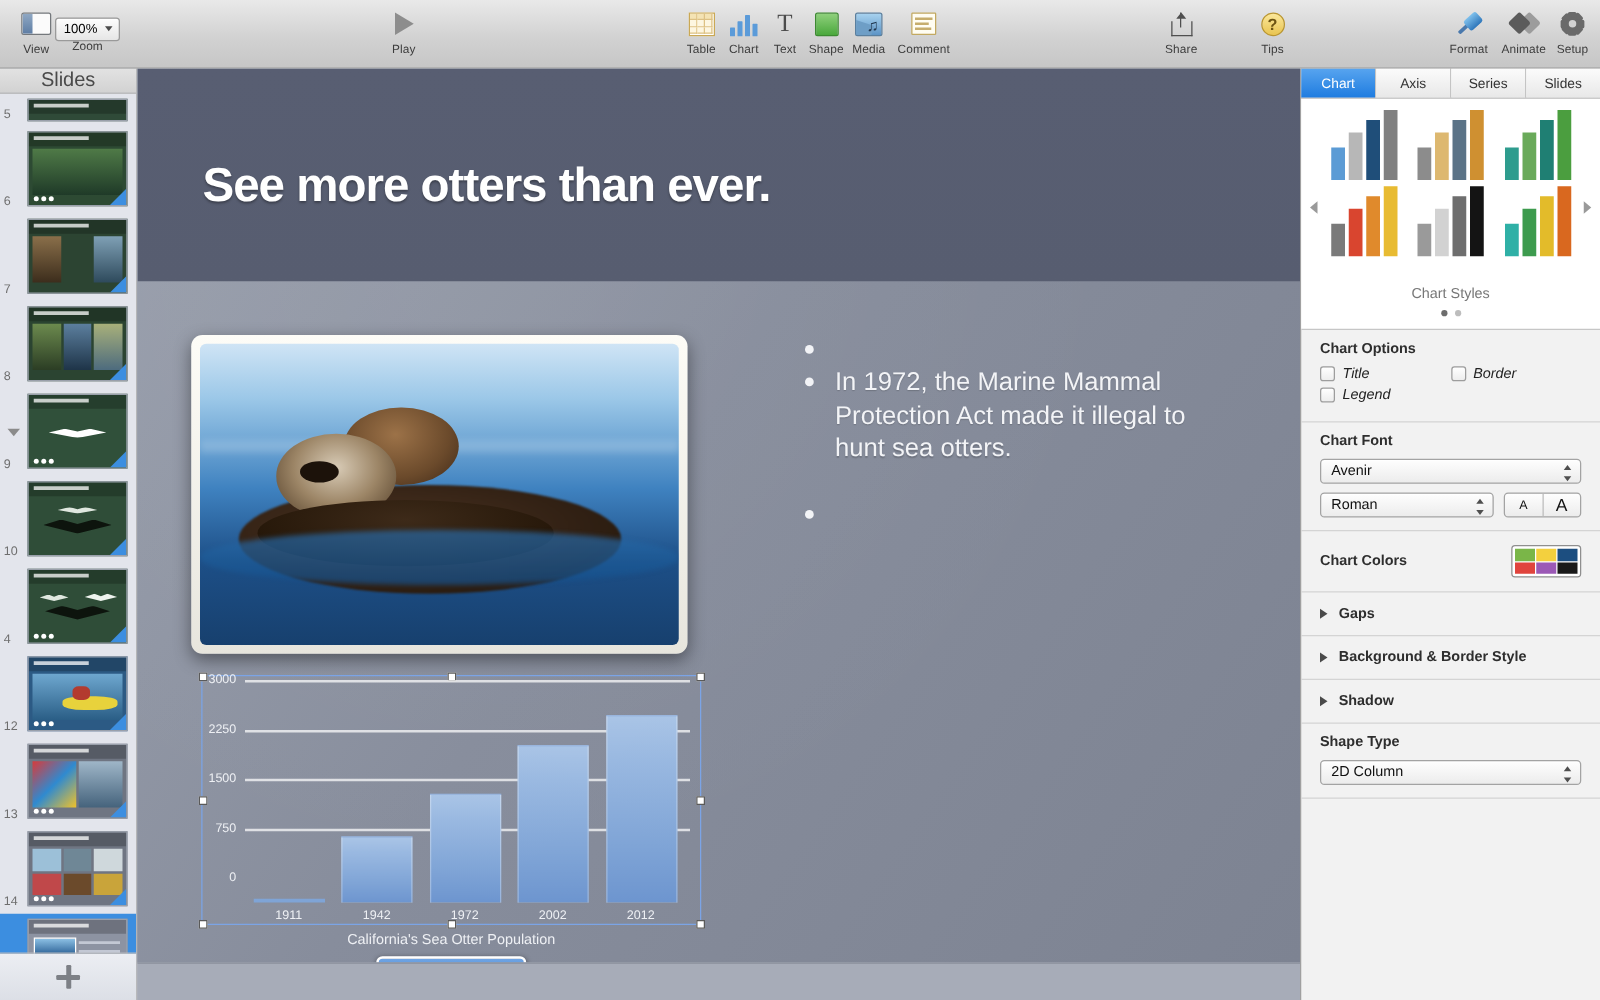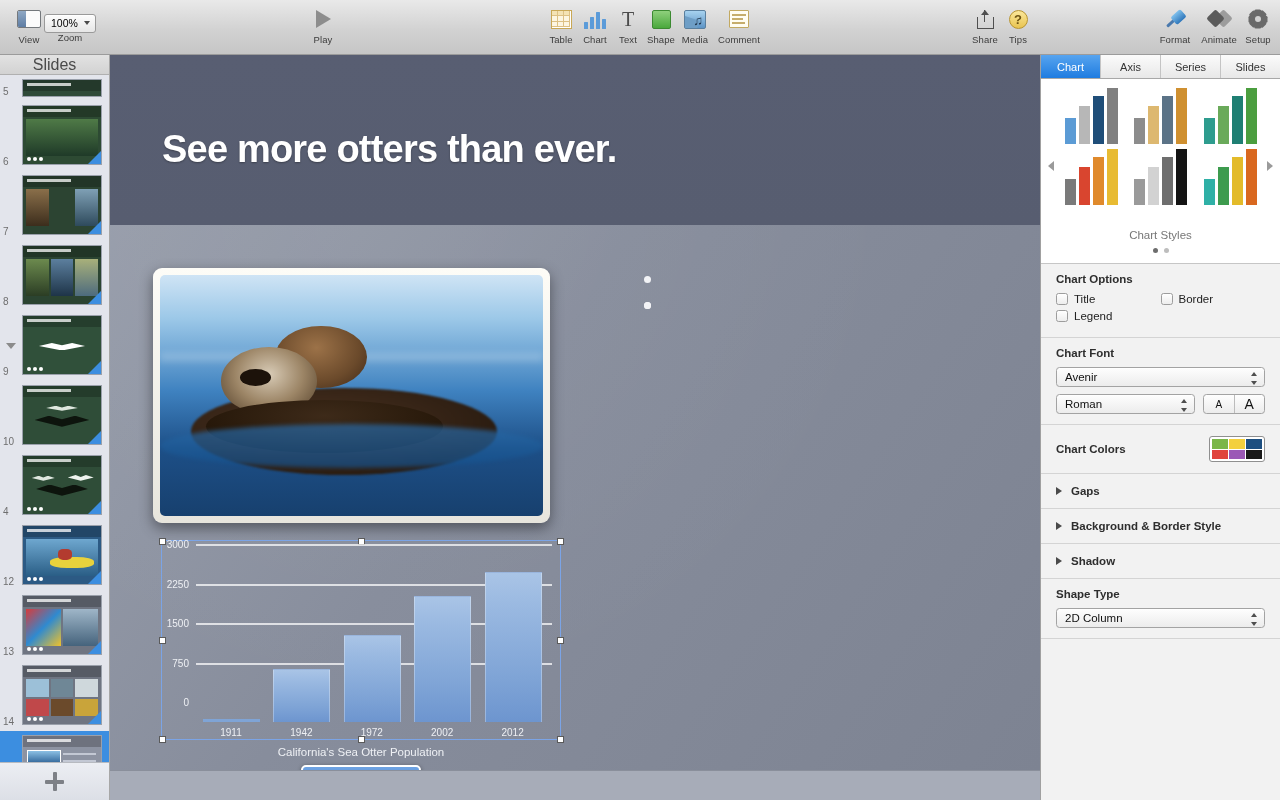--- a/index.html
+++ b/index.html
@@ -263,21 +263,21 @@
   .style-cell i { display: block; width: 11px; }
   #styles-label { position: absolute; bottom: 22px; width: 100%; text-align: center;
      font-size: 11.5px; color: #777; }
   #styles-dots { position: absolute; bottom: 10px; width: 100%; display: flex;
      justify-content: center; gap: 6px; }
   #styles-dots i { width: 5px; height: 5px; border-radius: 50%; background: #bdbdbd; display:block; }
   #styles-dots i.on { background: #6d6d6d; }
 
   .sect { padding: 9px 15px 10px; border-bottom: 1px solid #d4d4d4; }
   .sect-title { font-size: 11.5px; font-weight: bold; color: #2e2e2e; margin-bottom: 8px; }
-  .cb-row { display: flex; margin-bottom: 5px; }
+  .cb-row { display: flex; margin-bottom: 5px; font-style: italic; }
   .cb { display: flex; align-items: center; width: 108px; font-size: 11.5px; color: #222; }
   .cb .box { width: 12px; height: 12px; background: linear-gradient(#fff,#ededed);
      border: 1px solid #9d9d9d; border-radius: 2.5px; margin-right: 6px; }
   .popbtn {
     position: relative; height: 20px; background: linear-gradient(#fefefe,#ececec);
     border: 1px solid #a3a3a3; border-radius: 3.5px; font-size: 11.5px; color: #111;
     line-height: 19px; padding-left: 8px; box-shadow: 0 1px 0 rgba(255,255,255,.9) inset;
   }
   .popbtn .stepper { position: absolute; right: 6px; top: 4px; width: 7px; height: 13px; }
   .popbtn .stepper i { position: absolute; left: 0; width: 0; height: 0;
@@ -396,21 +396,21 @@
       <div class="tb-glyph">
         <div class="ic-comment">
             <i></i>
             <i></i>
             <i></i>
           </div>
       </div>
       <div class="tb-label">Comment</div>
     </div>
 
-    <div class="tb-item" style="left:956px">
+    <div class="tb-item" style="left:916px">
       <div class="tb-glyph">
         <div class="ic-share">
             <span class="bx"></span>
             <span class="ar"></span>
             <span class="hd"></span>
           </div>
       </div>
       <div class="tb-label">Share</div>
     </div>
 
@@ -673,20 +673,21 @@
           <div class="otter" style="left:0%;top:62%;width:100%;height:18%;background:linear-gradient(#2a6ba8,#14508c);filter:blur(2px);opacity:.7;"></div>
         </div>
       </div>
 
       <div id="bulletlist">
           <div class="bullet">
             <span class="dot"></span>
           </div>
           <div class="bullet">
             <span class="dot"></span>
+            <p>In 1972, the Marine Mammal Protection Act made it illegal to hunt sea otters.</p>
           </div>
           <div class="bullet">
             <span class="dot"></span>
           </div>
         </div>
 
       <div id="chart-obj">
         <div id="chart-sel">
             <div class="handle" style="left: calc(0% - 3.5px); top: calc(0% - 3.5px);"></div>
             <div class="handle" style="left: calc(50% - 3.5px); top: calc(0% - 3.5px);"></div>

